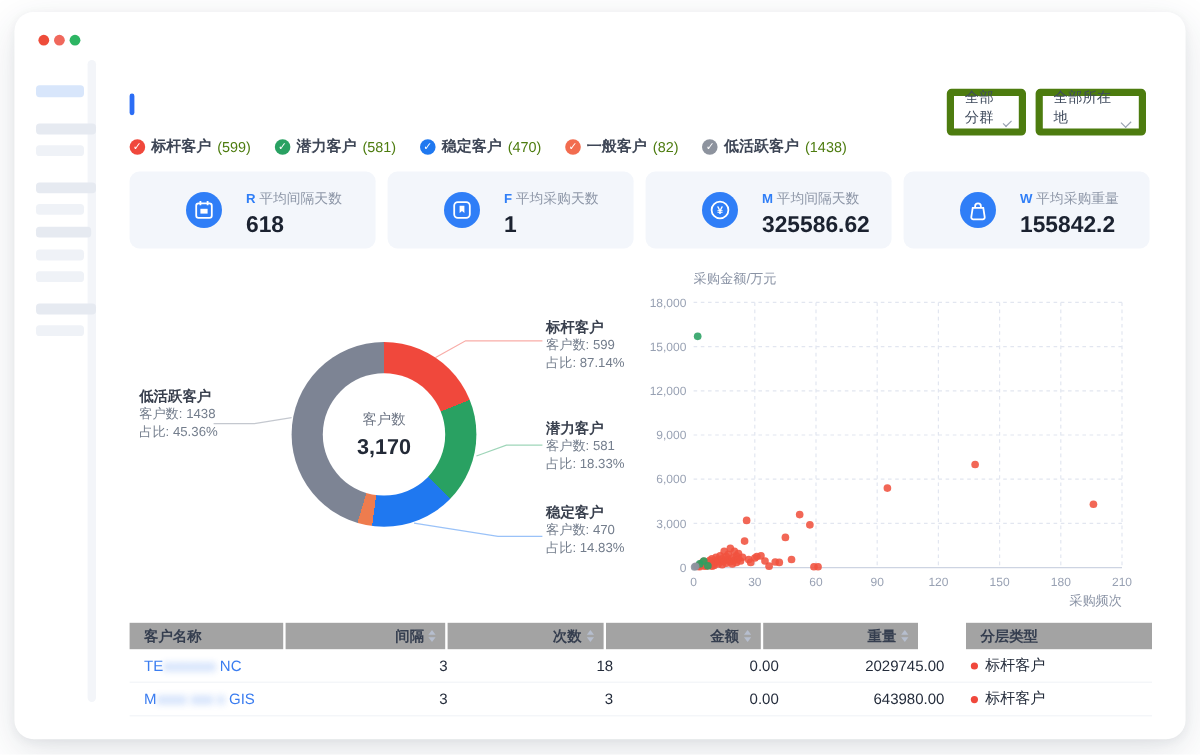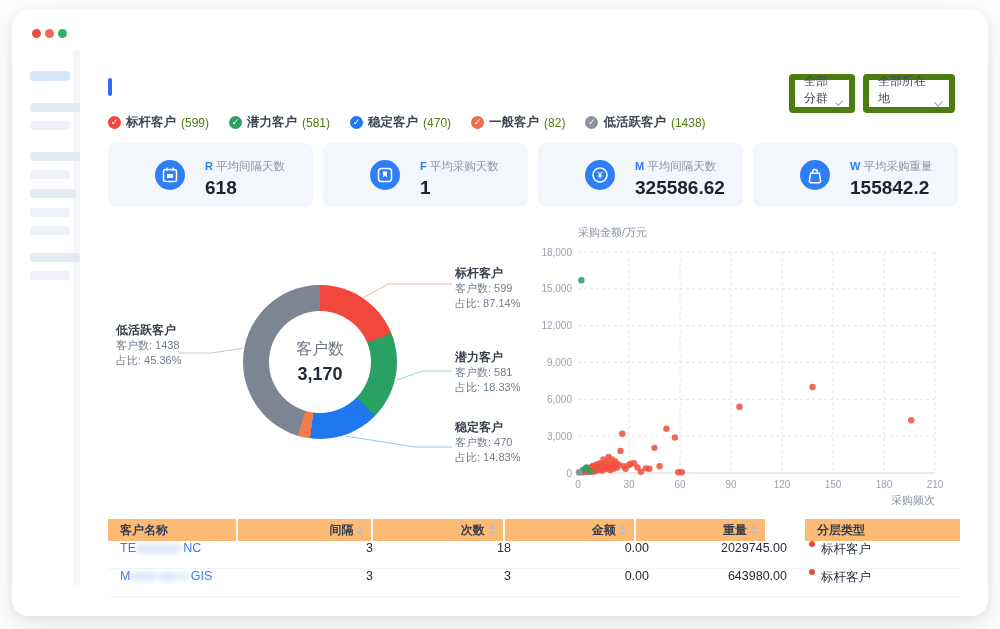--- a/index.html
+++ b/index.html
@@ -35,41 +35,41 @@
                display:flex; align-items:center; justify-content:center; }
   .stat-text { position:absolute; left:97px; top:13px; }
   .stat-letter { font-size:11px; font-weight:700; }
   .stat-label { font-size:11.5px; color:#8d96a7; margin-left:3px; }
   .stat-value { font-size:19px; font-weight:700; color:#1b2230; margin-top:3px; }
 
   .donut-wrap { position:absolute; left:88px; top:230px; width:440px; height:262px; }
   .donut { position:absolute; left:143px; top:45px; width:154px; height:154px; border-radius:50%; }
   .donut-hole { position:absolute; left:169px; top:71px; width:102px; height:102px; border-radius:50%; background:#fff;
                 display:flex; flex-direction:column; align-items:center; justify-content:center; }
-  .donut-center-label { font-size:16px; color:#6e7685; }
+  .donut-center-label { font-size:12px; color:#6e7685; }
   .donut-center-value { font-size:18px; font-weight:700; color:#232a37; margin-top:4px; }
   .leaders { position:absolute; left:0; top:0; }
   .callout { position:absolute; line-height:15px; }
   .callout .c-title { font-size:12px; font-weight:700; color:#39404e; }
   .callout .c-line { font-size:11px; color:#737d8c; }
 
   .scatter-wrap { position:absolute; left:523px; top:212px; width:430px; height:292px; }
 
   .table-wrap { position:absolute; left:96px; top:509px; width:852px; }
   .thead { display:flex; }
-  .th { height:22px; background:#fdba74; display:flex; align-items:center; font-size:12px; font-weight:700;
+  .th { height:22px; background:#a3a3a3; display:flex; align-items:center; font-size:12px; font-weight:700;
         color:#353e4f; margin-right:2px; }
   .th:last-child { margin-right:0;margin-left:38px; }
   .th.al { padding-left:12px; justify-content:flex-start; }
   .th.ar { padding-right:8px; justify-content:flex-end; }
   .sort { display:flex; flex-direction:column; gap:2px; margin-left:4px; cursor:pointer; }
   .sort .up { width:0; height:0; border-left:3.5px solid transparent; border-right:3.5px solid transparent; border-bottom:4px solid #b6bece; }
   .sort .dn { width:0; height:0; border-left:3.5px solid transparent; border-right:3.5px solid transparent; border-top:4px solid #b6bece; }
   .trow { display:flex; border-bottom:1px solid #f2f4f8; }
-  .td { height:27px; display:flex; font-size:12.5px; color:#242c3b; margin-right:2px; }
+  .td { height:27px; display:flex; align-items:center; font-size:12.5px; color:#242c3b; margin-right:2px; }
   .td:last-child { margin-right:0; }
   .td.al { padding-left:12px; justify-content:flex-start; }
   .td.ar { padding-right:8px; justify-content:flex-end; }
   .cust-link { color:#3b7df0; cursor:pointer; white-space:pre; }
   .cust-link .masked { filter:blur(3px); opacity:.65; }
   .tier-dot { width:6px; height:6px; border-radius:50%; margin-right:6px; flex:0 0 auto; }
 </style>
 </head>
 <body>
 

